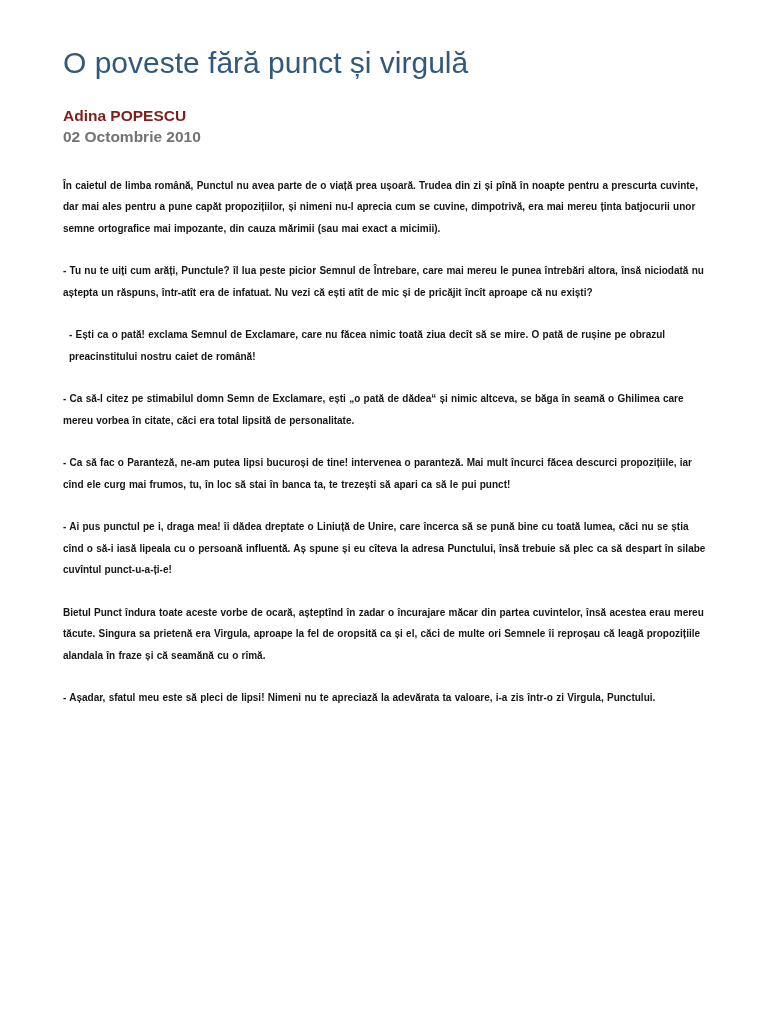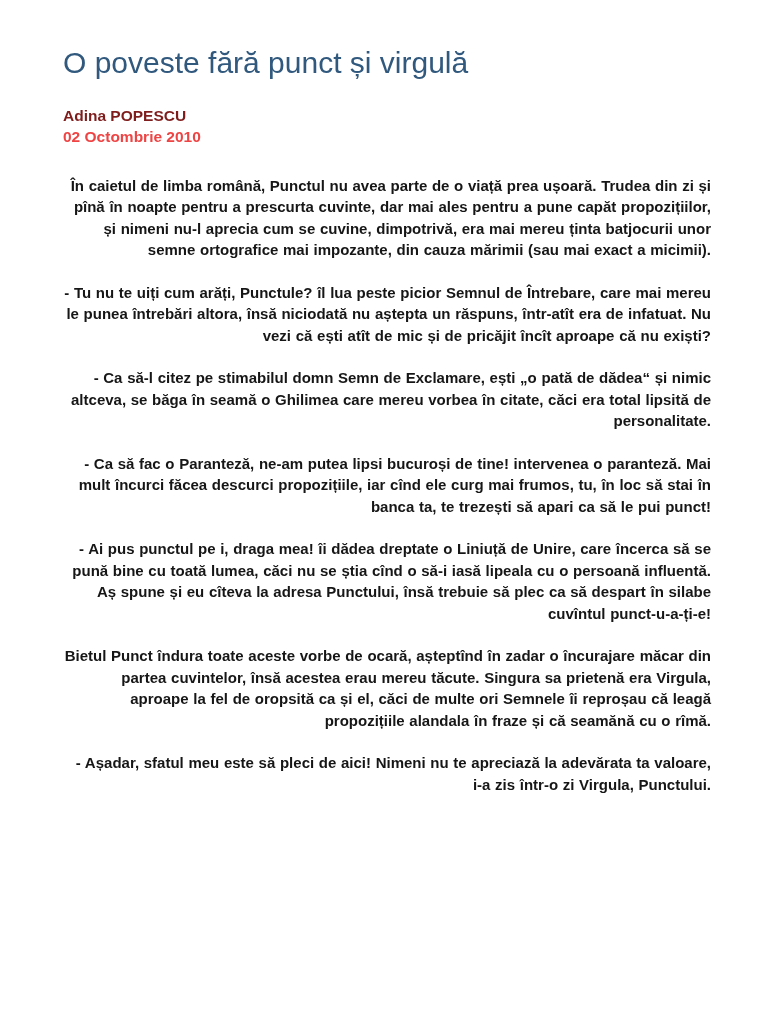--- a/index.html
+++ b/index.html
@@ -33,30 +33,30 @@
     margin: 0;
     font-size: 15.5px;
     font-weight: 700;
     color: #7f1d1d;
     line-height: 21px;
   }
   .pub-date {
     margin: 0 0 28px 0;
     font-size: 15.5px;
     font-weight: 700;
-    color: #ef4444;
+    color: #737373;
     line-height: 21px;
   }
   .body-text p {
     margin: 0 0 21px 0;
-    font-size: 15px;
+    font-size: 10px;
     font-weight: 700;
     color: #161616;
     line-height: 21.5px;
-    text-align: right;
+    text-align: left;
     word-spacing: 0.5px;
   }
   .body-text p.indent-space {
     padding-left: 6px;
   }
 </style>
 </head>
 <body>
 
 <div class="page">
@@ -64,22 +64,23 @@
 
     <h1 class="doc-title">O poveste fără punct și virgulă</h1>
 
     <p class="byline">Adina POPESCU</p>
 
     <p class="pub-date">02 Octombrie 2010</p>
 
     <div class="body-text">
       <p>În caietul de limba română, Punctul nu avea parte de o viață prea ușoară. Trudea din zi și pînă în noapte pentru a prescurta cuvinte, dar mai ales pentru a pune capăt propozițiilor, și nimeni nu-l aprecia cum se cuvine, dimpotrivă, era mai mereu ținta batjocurii unor semne ortografice mai impozante, din cauza mărimii (sau mai exact a micimii).</p>
       <p>- Tu nu te uiți cum arăți, Punctule? îl lua peste picior Semnul de Întrebare, care mai mereu le punea întrebări altora, însă niciodată nu aștepta un răspuns, într-atît era de infatuat. Nu vezi că ești atît de mic și de pricăjit încît aproape că nu exiști?</p>
+      <p class="indent-space">- Ești ca o pată! exclama Semnul de Exclamare, care nu făcea nimic toată ziua decît să se mire. O pată de rușine pe obrazul preacinstitului nostru caiet de română!</p>
       <p>- Ca să-l citez pe stimabilul domn Semn de Exclamare, ești „o pată de dădea“ și nimic altceva, se băga în seamă o Ghilimea care mereu vorbea în citate, căci era total lipsită de personalitate.</p>
       <p>- Ca să fac o Paranteză, ne-am putea lipsi bucuroși de tine! intervenea o paranteză. Mai mult încurci făcea descurci propozițiile, iar cînd ele curg mai frumos, tu, în loc să stai în banca ta, te trezești să apari ca să le pui punct!</p>
       <p>- Ai pus punctul pe i, draga mea! îi dădea dreptate o Liniuță de Unire, care încerca să se pună bine cu toată lumea, căci nu se știa cînd o să-i iasă lipeala cu o persoană influentă. Aș spune și eu cîteva la adresa Punctului, însă trebuie să plec ca să despart în silabe cuvîntul punct-u-a-ți-e!</p>
       <p>Bietul Punct îndura toate aceste vorbe de ocară, așteptînd în zadar o încurajare măcar din partea cuvintelor, însă acestea erau mereu tăcute. Singura sa prietenă era Virgula, aproape la fel de oropsită ca și el, căci de multe ori Semnele îi reproșau că leagă propozițiile alandala în fraze și că seamănă cu o rîmă.</p>
-      <p>- Așadar, sfatul meu este să pleci de aici! Nimeni nu te apreciază la adevărata ta valoare, i-a zis într-o zi Virgula, Punctului.</p>
+      <p>- Așadar, sfatul meu este să pleci de lipsi! Nimeni nu te apreciază la adevărata ta valoare, i-a zis într-o zi Virgula, Punctului.</p>
 
     </div>
 
   </div>
 </div>
 
 </body></html>

